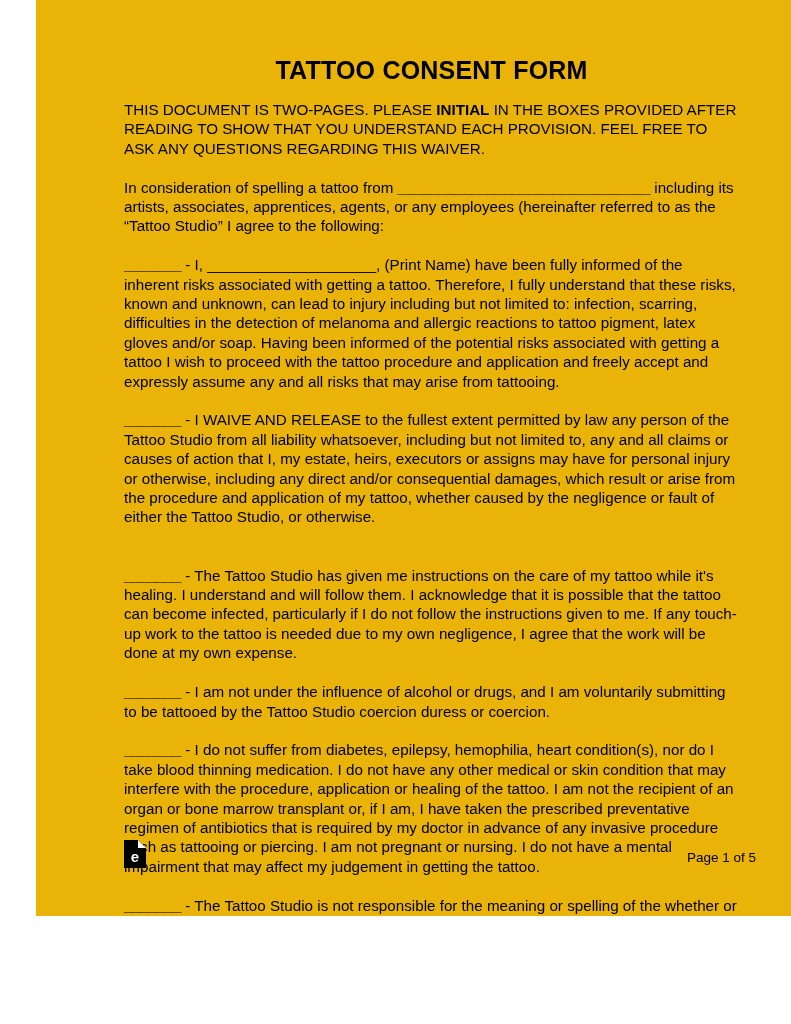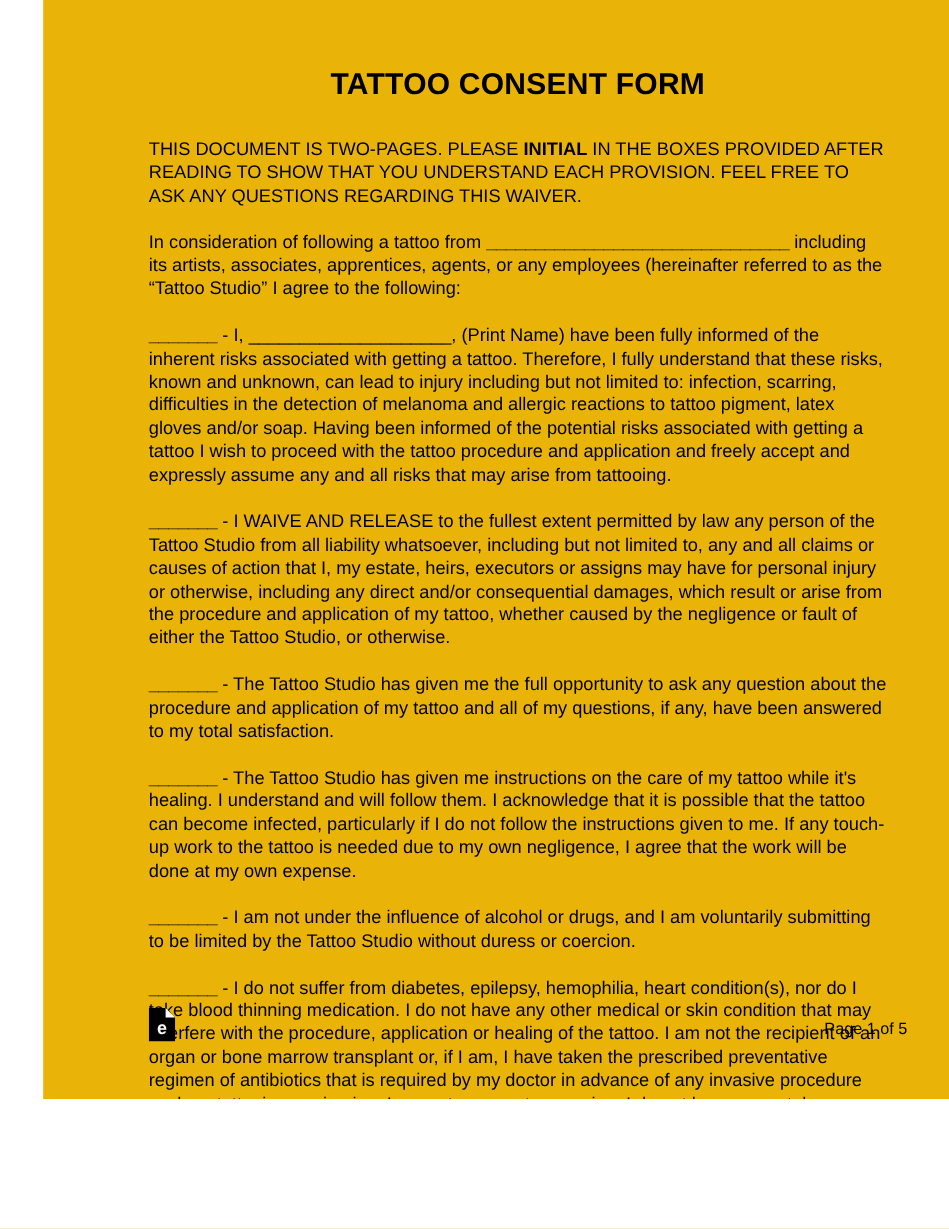--- a/index.html
+++ b/index.html
@@ -26,21 +26,21 @@
     font-size: 25px;
     font-weight: bold;
     letter-spacing: 0.2px;
     margin: 0;
     padding-top: 57px;
     line-height: 1.1;
   }
   .content {
     position: absolute;
     left: 88px;
-    top: 115px;
+    top: 100px;
     width: 615px;
   }
   p.para {
     margin: 0 0 0 0;
     font-size: 15.2px;
     line-height: 19.4px;
     text-align: left;
     word-spacing: 0px;
   }
   .gap {
@@ -84,41 +84,40 @@
 <div class="page">
 
   <h1 class="doc-title">TATTOO CONSENT FORM</h1>
 
   <div class="content">
 
     <p class="para"><span>THIS DOCUMENT IS TWO-PAGES. PLEASE </span><b class="strong">INITIAL</b><span> IN THE BOXES PROVIDED AFTER READING TO SHOW THAT YOU UNDERSTAND EACH PROVISION. FEEL FREE TO ASK ANY QUESTIONS REGARDING THIS WAIVER.</span></p>
 
     <div class="gap"></div>
 
-    <p class="para"><span>In consideration of following a tattoo from </span><span class="blank">_______________________________</span><span> including its artists, associates, apprentices, agents, or any employees (hereinafter referred to as the “Tattoo Studio” I agree to the following:</span></p>
+    <p class="para"><span>In consideration of spelling a tattoo from </span><span class="blank">_______________________________</span><span> including its artists, associates, apprentices, agents, or any employees (hereinafter referred to as the “Tattoo Studio” I agree to the following:</span></p>
 
     <div class="gap"></div>
 
     <p class="para"><span class="blank">_______</span><span> - </span><span>I, ____________________, (Print Name) have been fully informed of the inherent risks associated with getting a tattoo. Therefore, I fully understand that these risks, known and unknown, can lead to injury including but not limited to: infection, scarring, difficulties in the detection of melanoma and allergic reactions to tattoo pigment, latex gloves and/or soap. Having been informed of the potential risks associated with getting a tattoo I wish to proceed with the tattoo procedure and application and freely accept and expressly assume any and all risks that may arise from tattooing.</span></p>
 
     <div class="gap"></div>
 
     <p class="para"><span class="blank">_______</span><span> - </span><span>I WAIVE AND RELEASE to the fullest extent permitted by law any person of the Tattoo Studio from all liability whatsoever, including but not limited to, any and all claims or causes of action that I, my estate, heirs, executors or assigns may have for personal injury or otherwise, including any direct and/or consequential damages, which result or arise from the procedure and application of my tattoo, whether caused by the negligence or fault of either the Tattoo Studio, or otherwise.</span></p>
 
     <div class="gap"></div>
 
-    <p class="para"><span class="blank">_______</span><span> - </span><span>The Tattoo Studio has given me the full opportunity to ask any question about the procedure and application of my tattoo and all of my questions, if any, have been answered to my total satisfaction.</span></p>
 
     <div class="gap"></div>
 
     <p class="para"><span class="blank">_______</span><span> - </span><span>The Tattoo Studio has given me instructions on the care of my tattoo while it's healing. I understand and will follow them. I acknowledge that it is possible that the tattoo can become infected, particularly if I do not follow the instructions given to me. If any touch-up work to the tattoo is needed due to my own negligence, I agree that the work will be done at my own expense.</span></p>
 
     <div class="gap"></div>
 
-    <p class="para"><span class="blank">_______</span><span> - </span><span>I am not under the influence of alcohol or drugs, and I am voluntarily submitting to be limited by the Tattoo Studio without duress or coercion.</span></p>
+    <p class="para"><span class="blank">_______</span><span> - </span><span>I am not under the influence of alcohol or drugs, and I am voluntarily submitting to be tattooed by the Tattoo Studio coercion duress or coercion.</span></p>
 
     <div class="gap"></div>
 
     <p class="para"><span class="blank">_______</span><span> - </span><span>I do not suffer from diabetes, epilepsy, hemophilia, heart condition(s), nor do I take blood thinning medication. I do not have any other medical or skin condition that may interfere with the procedure, application or healing of the tattoo. I am not the recipient of an organ or bone marrow transplant or, if I am, I have taken the prescribed preventative regimen of antibiotics that is required by my doctor in advance of any invasive procedure such as tattooing or piercing. I am not pregnant or nursing. I do not have a mental impairment that may affect my judgement in getting the tattoo.</span></p>
 
     <div class="gap"></div>
 
     <p class="para"><span class="blank">_______</span><span> - </span><span>The Tattoo Studio is not responsible for the meaning or spelling of the whether or text that I have provide to them or chosen from the flash (design) sheets.</span></p>
 
   </div>

